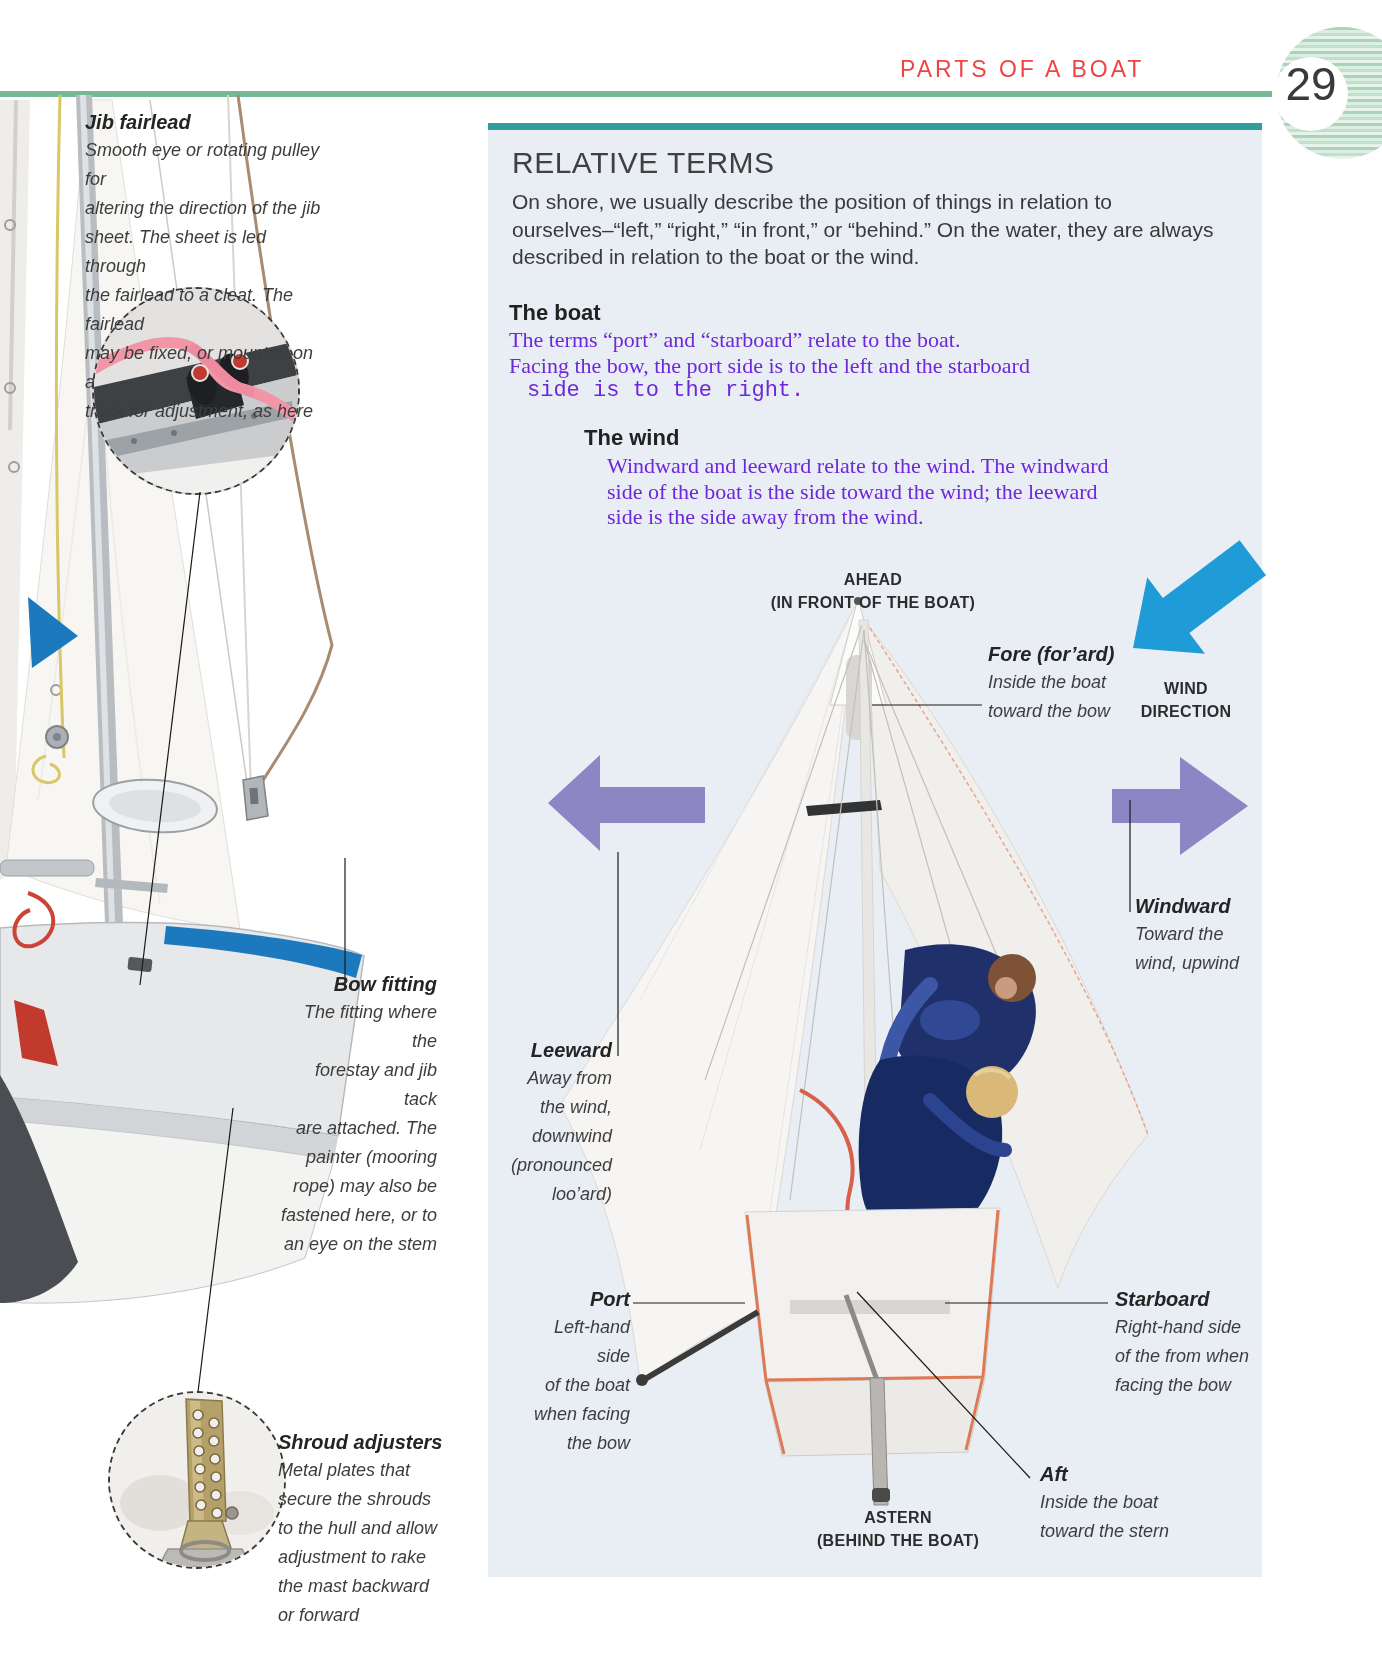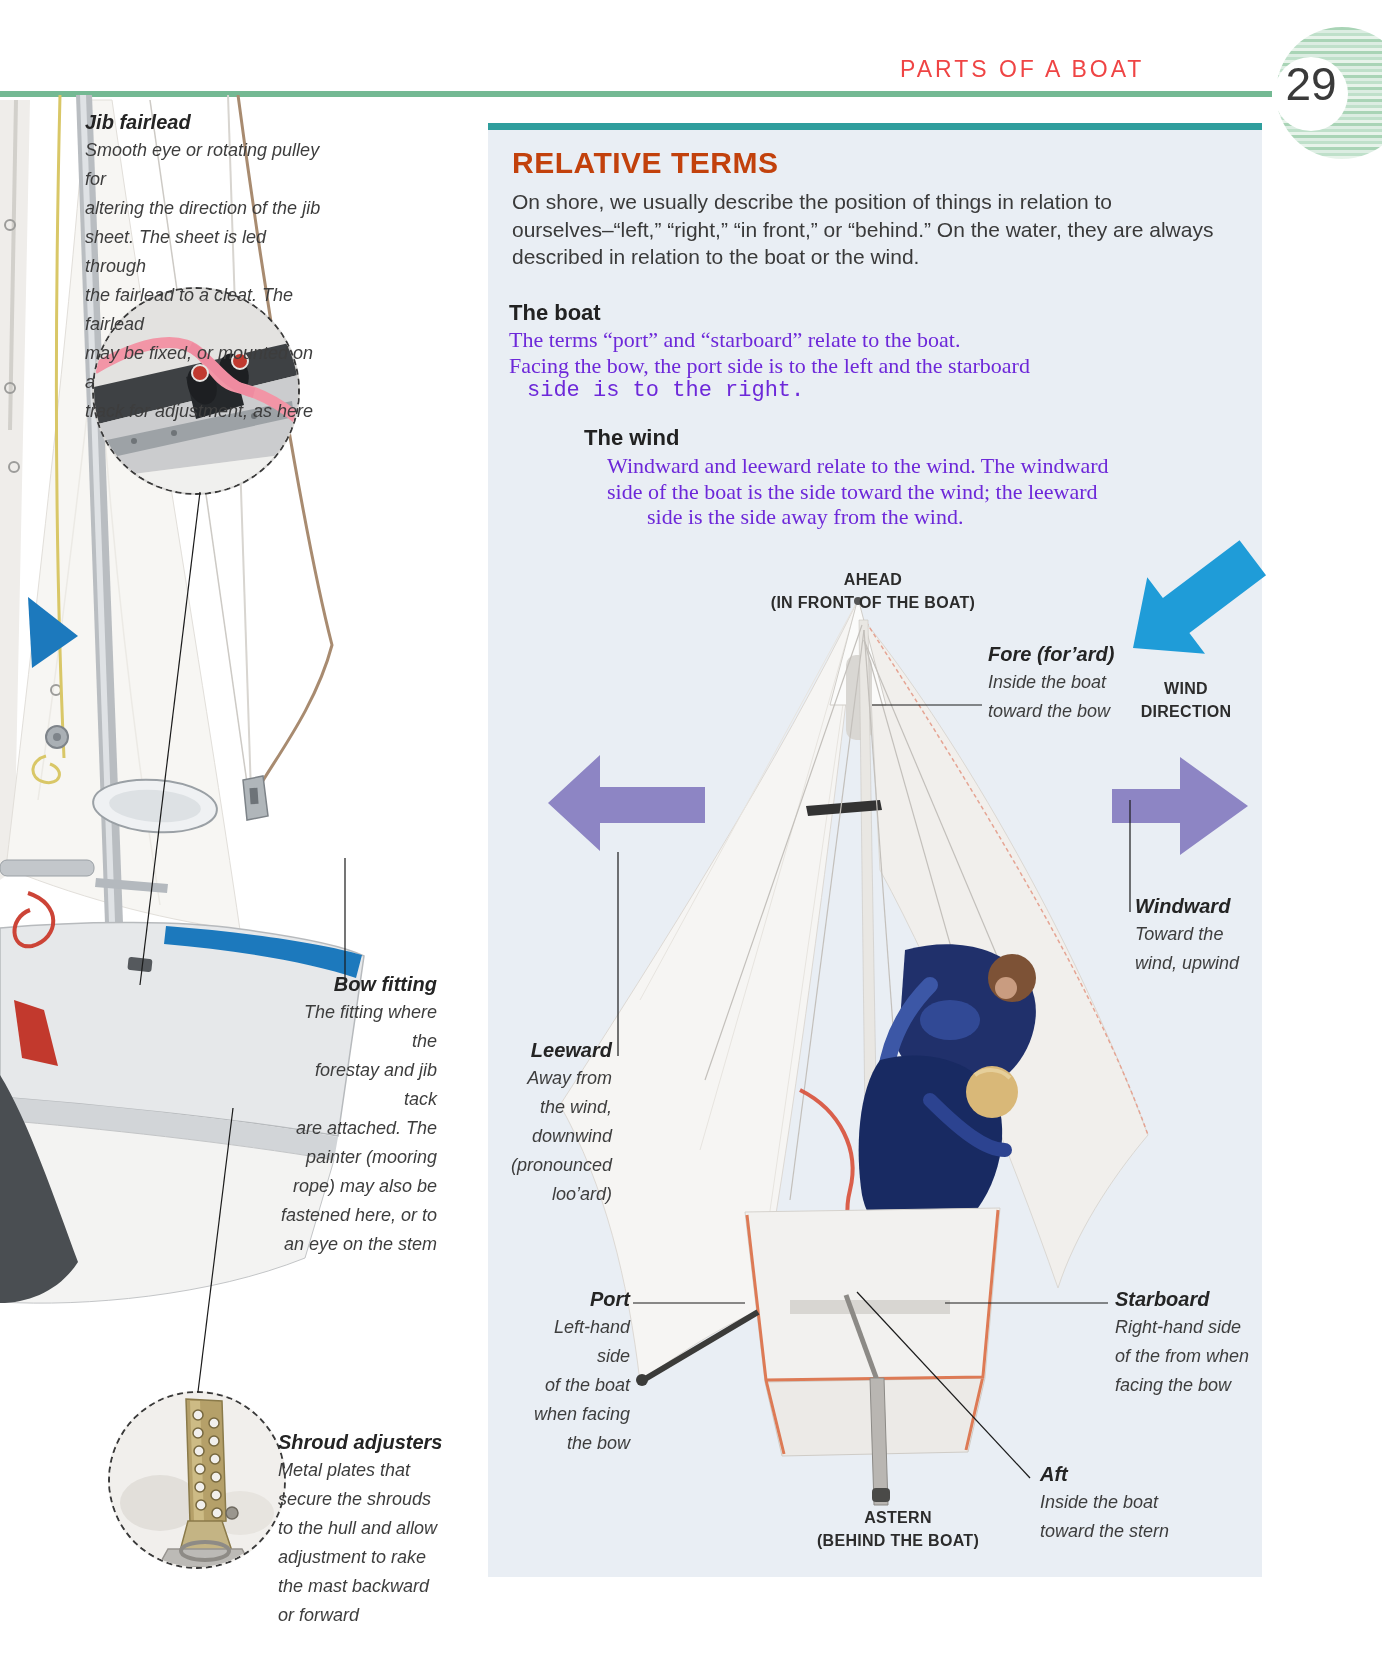--- a/index.html
+++ b/index.html
@@ -17,25 +17,25 @@
     background:repeating-linear-gradient(180deg,#a9d4b6 0 3px,#dcedе2 3px 6px,#bfe0ca 6px 9px,#e7f3ea 9px 12px);
     background:repeating-linear-gradient(180deg,#a9d4b6 0 3px,#dcede2 3px 6px,#bfe0ca 6px 9px,#e7f3ea 9px 12px);
   }
   .page-circle-inner {
     border-radius:50%; background:#fff; z-index:3;
     display:flex; align-items:flex-start; justify-content:center;
     font-size:46px; color:#3a3a3a;
   }
   
   .panel { background:#e9eef4; border-top:7px solid #2f9e9d; z-index:0; }
-  .panel-title { font-size:30px; font-weight:bold; color:#c2410c; letter-spacing:.5px; }
+  .panel-title { font-size:30px; font-weight:normal; color:#404040; letter-spacing:.5px; }
   .intro { font-size:21px; line-height:27.5px; color:#3a3a3a; }
   .sub-heading { font-size:22px; font-weight:bold; color:#222; }
   .serif-line { font-family:"Liberation Serif", serif; font-size:22px; line-height:25.5px; color:#6d28d9; }
-  .indent1 { } .indent2 { margin-left:40px; } .indent-boat { margin-left:18px;font-family:Liberation Mono, monospace; }
+  .indent1 { } .indent2 { } .indent-boat { margin-left:18px;font-family:Liberation Mono, monospace; }
   
   .dir { font-weight:bold; font-size:16px; color:#2c2c2c; line-height:23px;
          letter-spacing:.3px; white-space:pre-line; text-align:center; }
   
   .cap-title { font-weight:bold; font-style:italic; font-size:20px; color:#242424; line-height:24px; margin-bottom:2px; }
   .cap-body { font-style:italic; font-size:18px; color:#3d3d3d; line-height:29px; white-space:pre-line; }
   .ra { text-align:right; }
   
   .inset { border:2px dashed #3a3a3a; border-radius:50%; overflow:hidden; z-index:5; background:#d6d5d3; }
   .artwork { z-index:2; }

